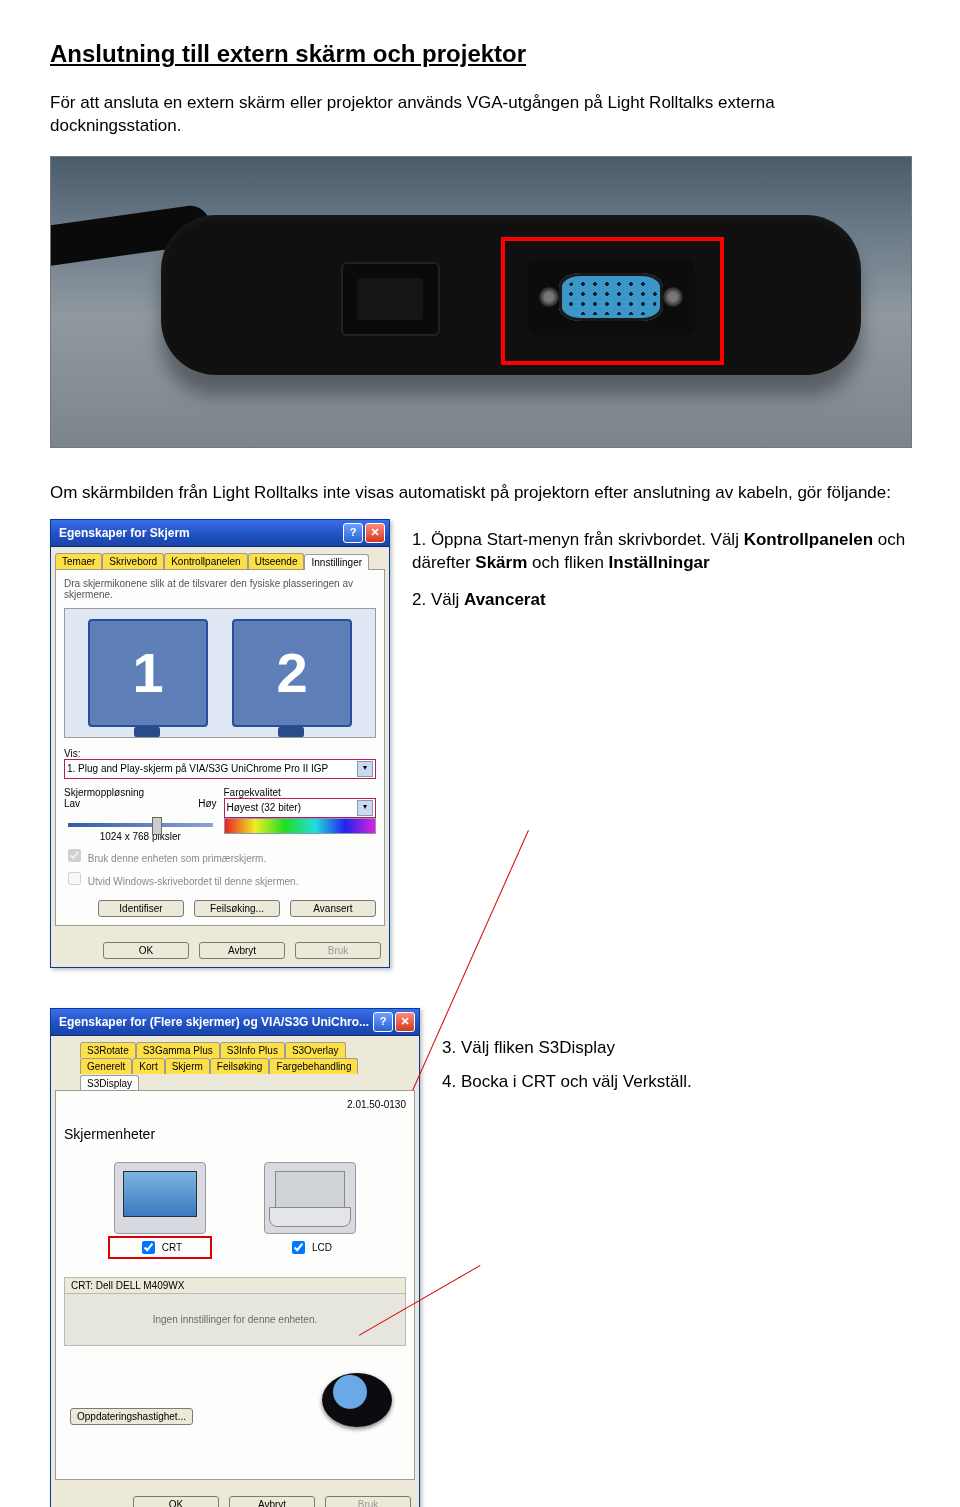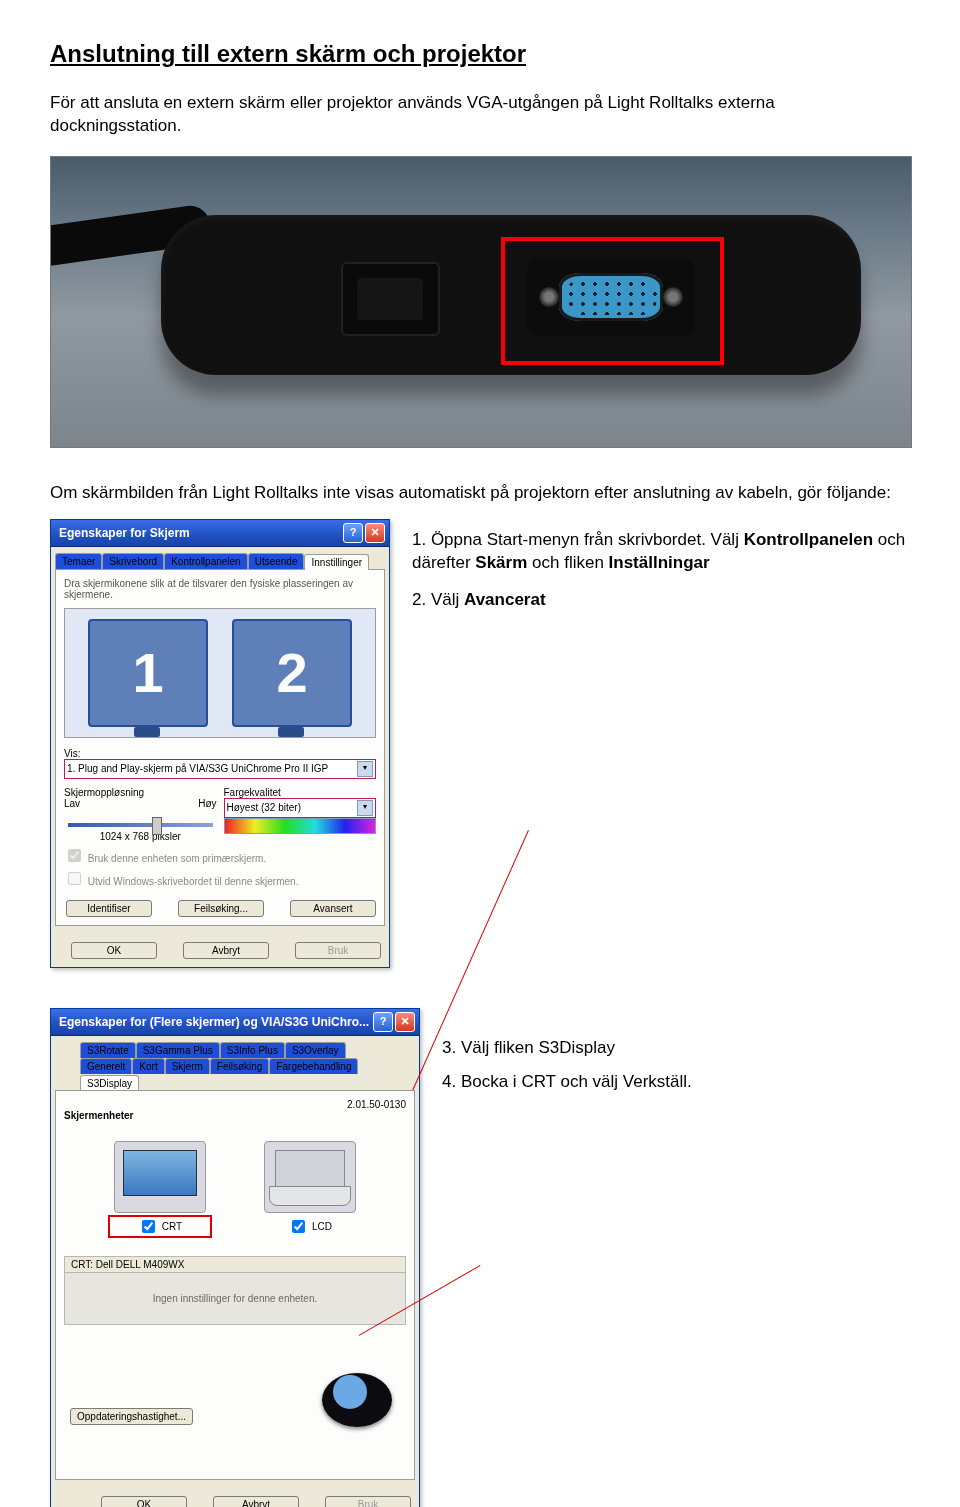--- a/index.html
+++ b/index.html
@@ -137,21 +137,21 @@
   .win .titlebar .btn.red { background: linear-gradient(#ff8a7a,#d03a1e); }
   .win .tabs {
     display:flex; gap:0; padding: 6px 4px 0 4px;
     background:#ece9d8;
     font-size: 10px;
   }
   .win .tab {
     padding: 2px 6px;
     border: 1px solid #9c9c9c;
     border-bottom: none;
-    background:#1d4ed8;
+    background:#fde047;
     border-top-left-radius:3px; border-top-right-radius:3px;
   }
   .win .tab.active { background:#fdfdfb; position:relative; top:1px; }
   .win .tabpanel {
     background:#fdfdfb;
     border:1px solid #9c9c9c;
     margin: 0 4px 4px 4px;
     padding: 8px;
   }
   .win .note { color:#555; font-size:10px; margin-bottom:8px; }
@@ -192,21 +192,21 @@
   }
   .slider .knob { position:absolute; left:58%; top:-6px; width:8px;height:16px; background:#ccc; border:1px solid #666; }
   .colorbar {
     height: 14px;
     background: linear-gradient(90deg,#e22,#ee2,#2d2,#2dd,#22e,#d2d);
     border:1px solid #7f9db9;
   }
   .chk { font-size:10px; color:#8a8a8a; margin-top:4px; }
   .chk input { margin-right:4px; }
 
-  .btnrow { display:flex; justify-content:flex-end; gap:26px; margin-top:12px; }
+  .btnrow { display:flex; justify-content:flex-end; gap:10px; margin-top:12px; }
   .btn3d {
     min-width:72px; padding:2px 6px;
     background:#ece9d8; border:1px solid #7a7a7a; border-radius:3px;
     font-size:10px; text-align:center;
   }
   .btn3d.disabled { color:#9a9a9a; }
 
   .instructions { font-size:17px; line-height:1.35; padding-top:10px; }
   .instructions .item { margin-bottom:14px; }
   .instructions .bold { font-weight:bold; }
@@ -390,21 +390,21 @@
         <div style="flex-basis:100%; height:0;"></div>
         <span class="tab">Generelt</span>
         <span class="tab">Kort</span>
         <span class="tab">Skjerm</span>
         <span class="tab">Feilsøking</span>
         <span class="tab">Fargebehandling</span>
         <span class="tab active">S3Display</span>
       </div>
       <div class="tabpanel">
         <div style="text-align:right; font-size:10px;">2.01.50-0130</div>
-        <div style="font-size:10px; margin:0 0 0 0;font-weight:bold;">Skjermenheter</div>
+        <div style="font-size:14px; margin:16px 0 0 0;">Skjermenheter</div>
         <div class="devices">
           <div class="dev">
             <div class="pic mon"></div>
             <label class="crt-check" id="crt-check">
                 <input type="checkbox" checked="" style=""> 
                 <span>CRT</span>
               </label>
           </div>
           <div class="dev">
             <div class="pic lap"></div>

